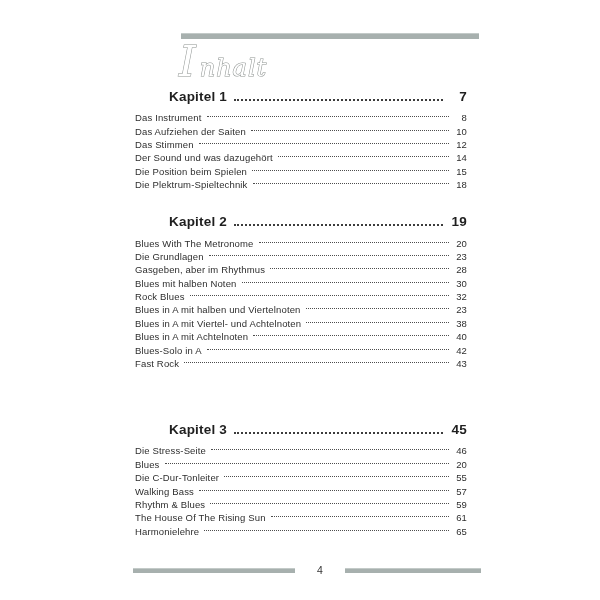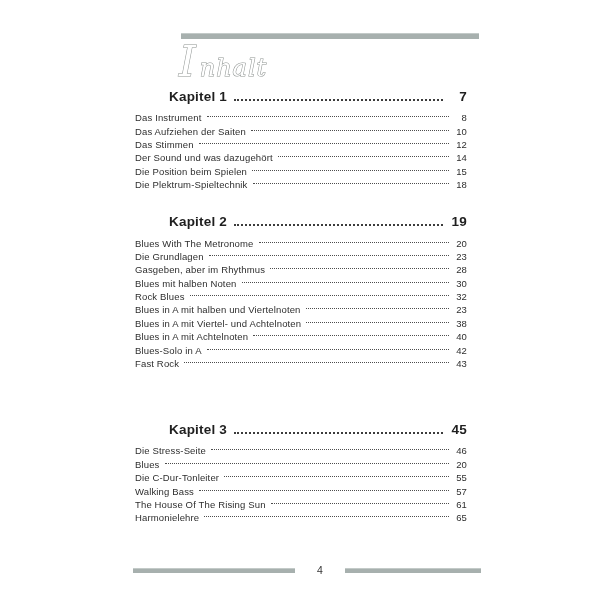--- a/index.html
+++ b/index.html
@@ -235,20 +235,25 @@
             <span class="label">Die C-Dur-Tonleiter</span>
             <span class="dots"></span>
             <span class="page">55</span>
           </div>
           <div class="entry-row">
             <span class="label">Walking Bass</span>
             <span class="dots"></span>
             <span class="page">57</span>
           </div>
           <div class="entry-row">
+            <span class="label">Rhythm &amp; Blues</span>
+            <span class="dots"></span>
+            <span class="page">59</span>
+          </div>
+          <div class="entry-row">
             <span class="label">The House Of The Rising Sun</span>
             <span class="dots"></span>
             <span class="page">61</span>
           </div>
           <div class="entry-row">
             <span class="label">Harmonielehre</span>
             <span class="dots"></span>
             <span class="page">65</span>
           </div>
         </div>

